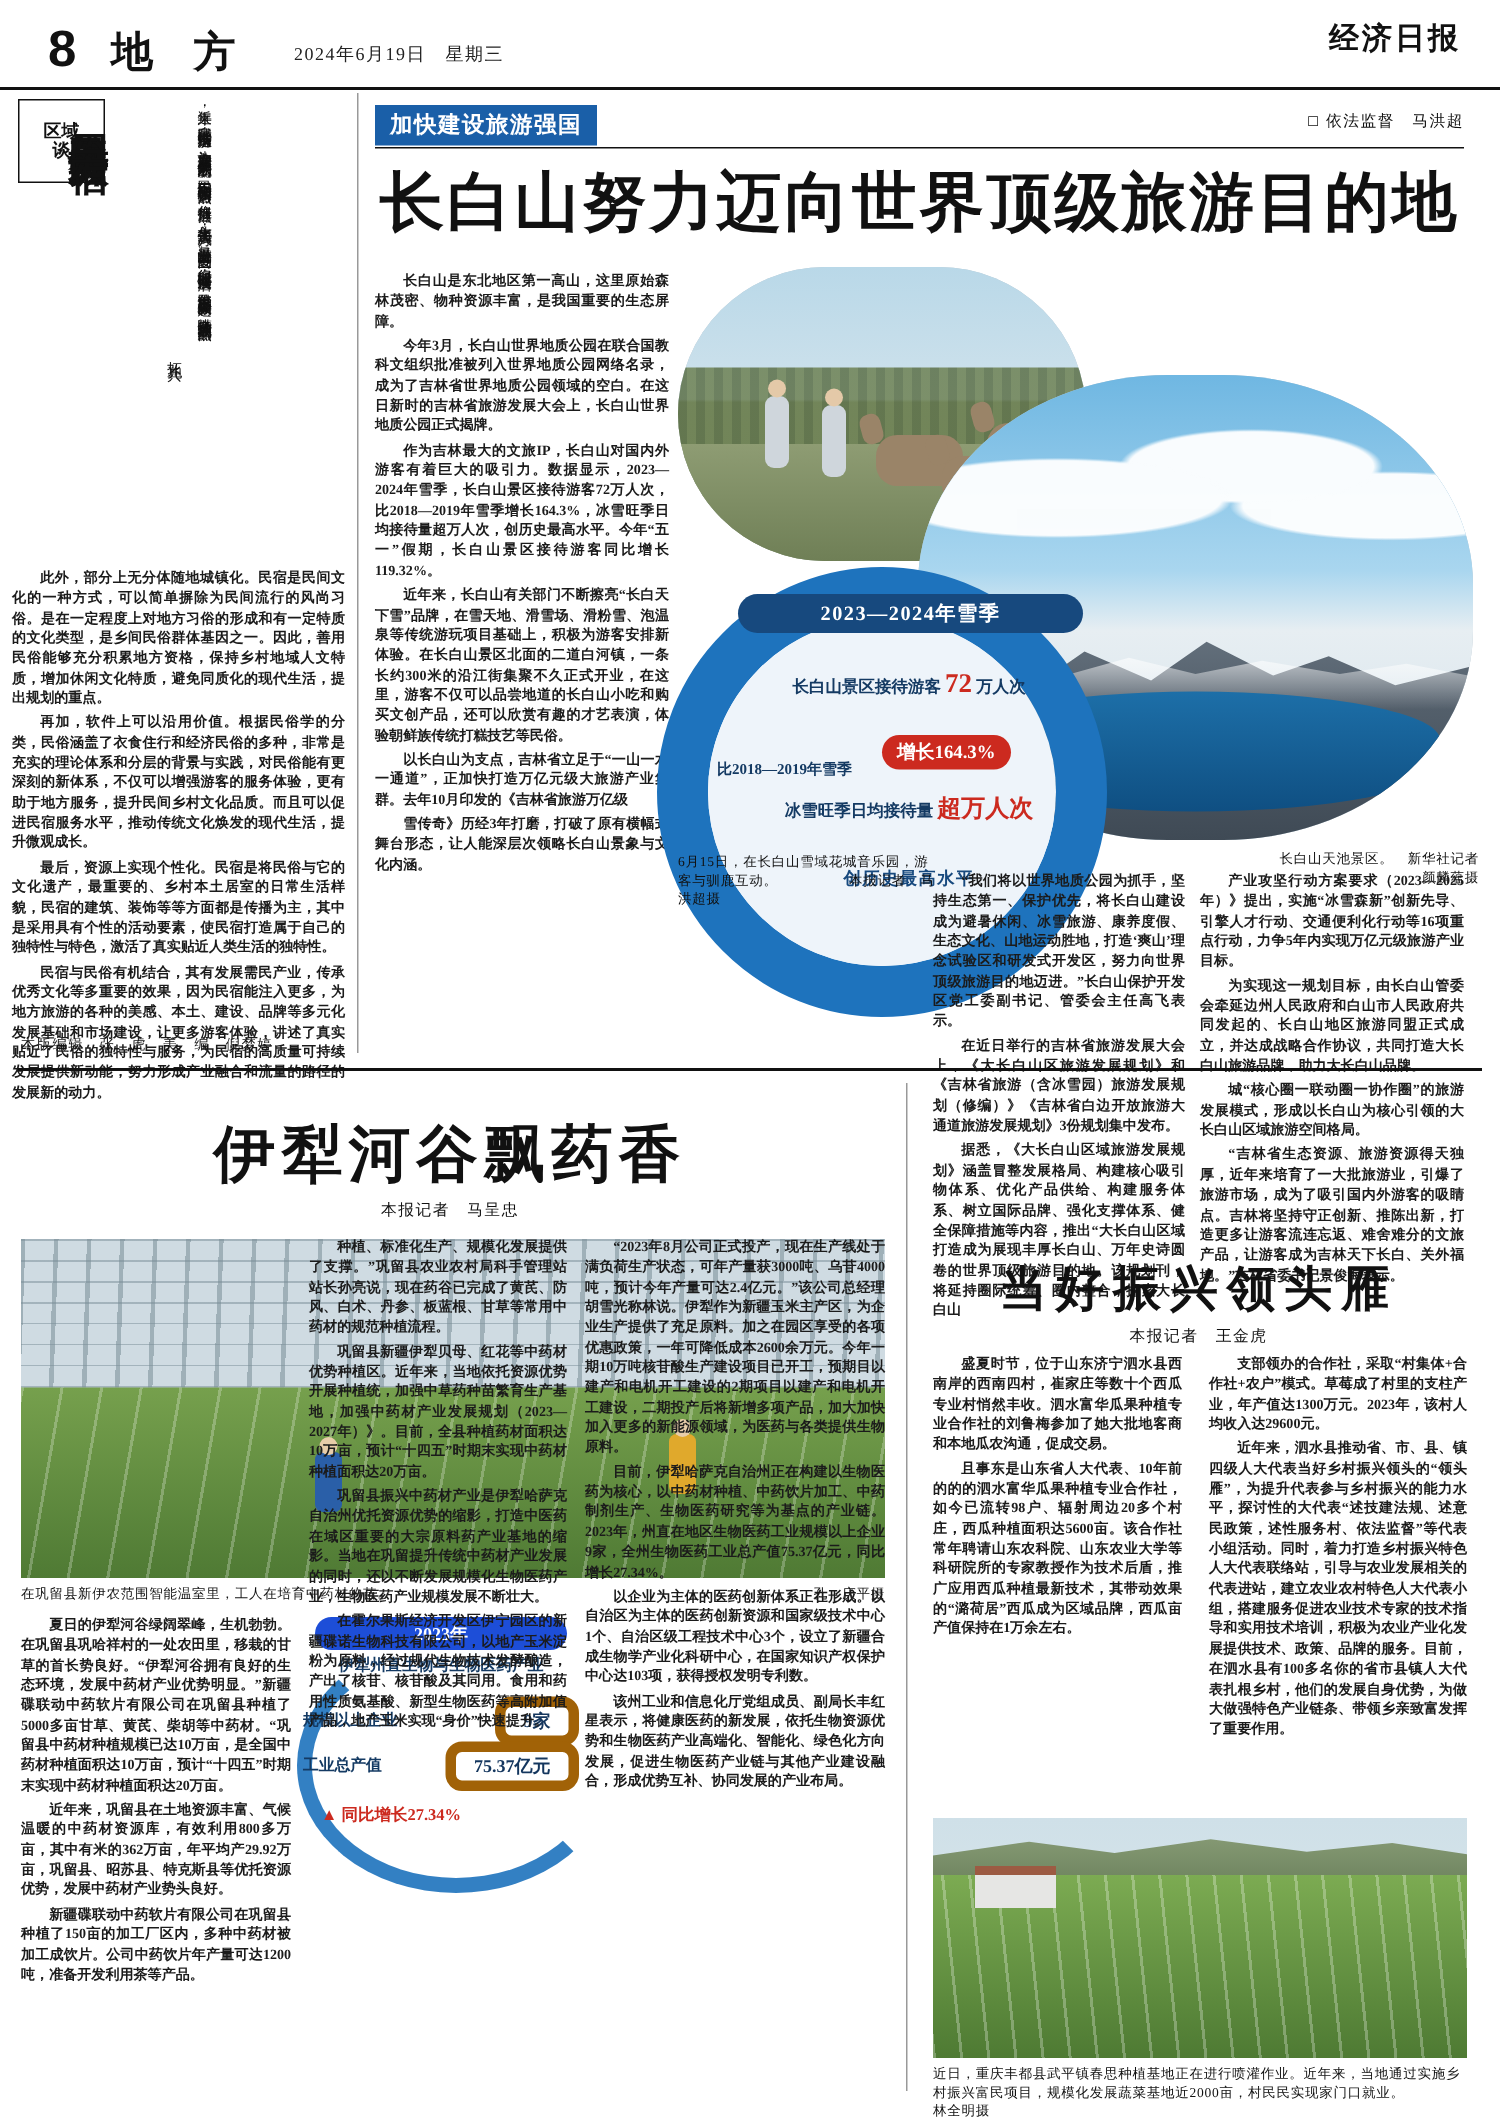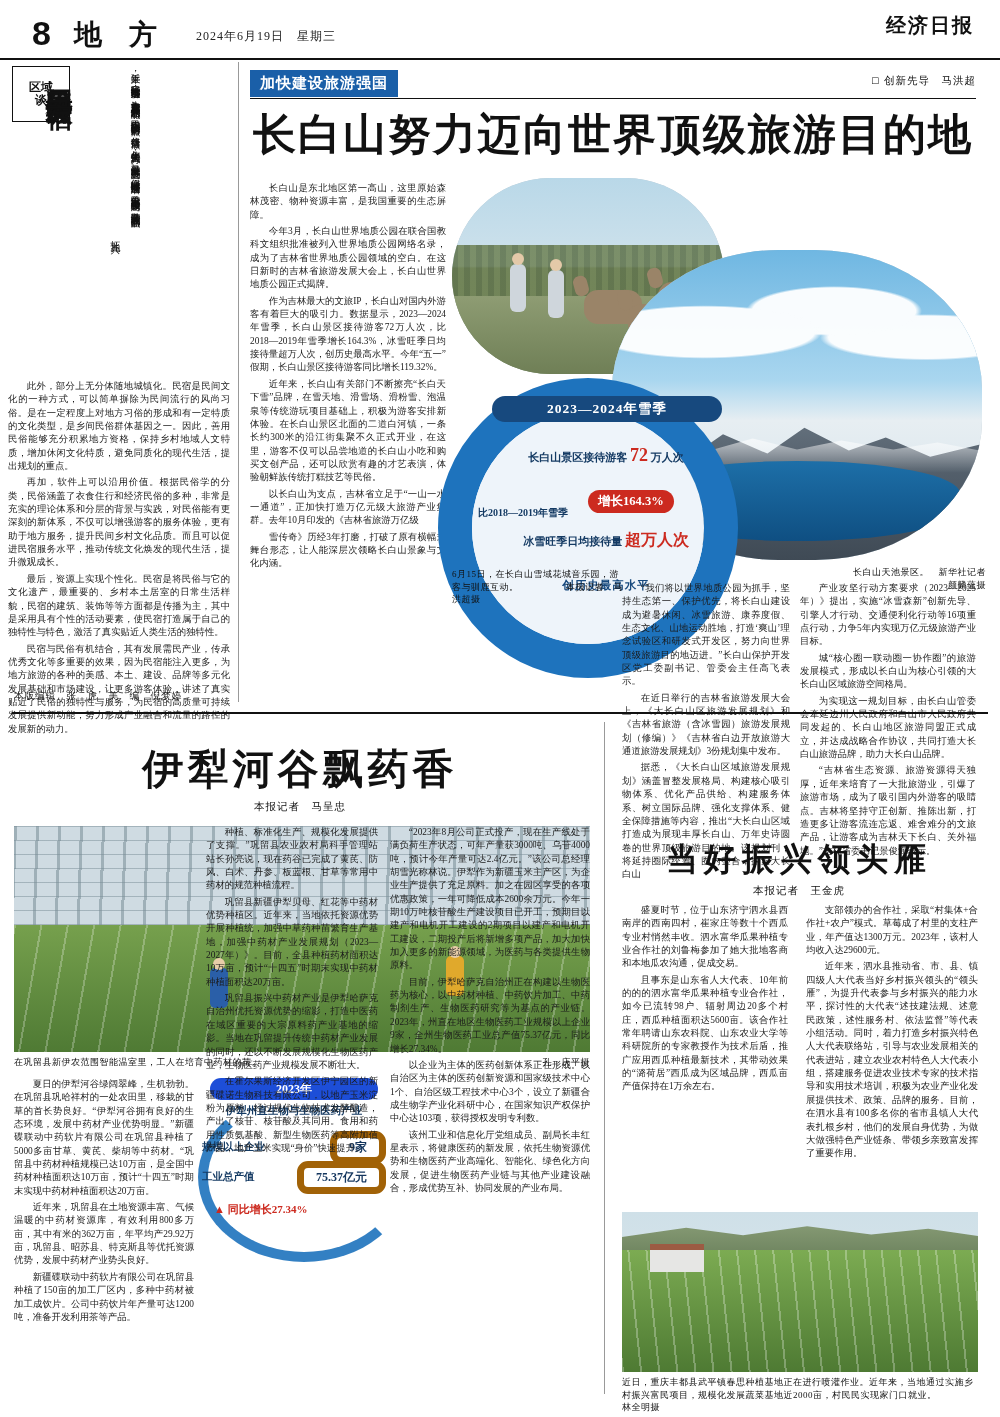--- a/index.html
+++ b/index.html
@@ -38,20 +38,21 @@
 
   
   .vtext{
     writing-mode:vertical-rl;
     text-orientation:upright;
   }
   .body-col{
     font-size:9.4px;line-height:1.42;
     text-align:justify;
     color:#1b1b1b;
+    font-weight:bold;
   }
   .body-col p{margin:0 0 3px 0;text-indent:2em;}
 
   
   .zone-box{
     position:absolute;left:12px;top:66px;width:28px;height:26px;
     border:1.5px solid #111;display:flex;align-items:center;justify-content:center;
     font-size:12px;font-weight:700;line-height:1.05;text-align:center;
     padding:14px;
   }
@@ -375,21 +376,21 @@
     <p>民宿与民俗有机结合，其有发展需民产业，传承优秀文化等多重要的效果，因为民宿能注入更多，为地方旅游的各种的美感、本土、建设、品牌等多元化发展基础和市场建设，让更多游客体验，讲述了真实贴近了民俗的独特性与服务，为民宿的高质量可持续发展提供新动能，努力形成产业融合和流量的路径的发展新的动力。</p>
   </div>
 
   <div class="zone-credit">本版编辑　张　虎　美　编　倪梦婷</div>
 
   <div class="col-rule" style="left:238px;top:62px;height:640px;"></div>
 
   <div class="kicker">加快建设旅游强国</div>
   <div class="byline-top">
     <span style="font-size:9px;">☐</span>
-    <span>创新先导　马洪超</span>
+    <span>依法监督　马洪超</span>
   </div>
   <div class="hl-rule"></div>
   <div class="headline-main">长白山努力迈向世界顶级旅游目的地</div>
 
   <div class="art1-c1 body-col">
     <p>长白山是东北地区第一高山，这里原始森林茂密、物种资源丰富，是我国重要的生态屏障。</p>
     <p>今年3月，长白山世界地质公园在联合国教科文组织批准被列入世界地质公园网络名录，成为了吉林省世界地质公园领域的空白。在这日新时的吉林省旅游发展大会上，长白山世界地质公园正式揭牌。</p>
     <p>作为吉林最大的文旅IP，长白山对国内外游客有着巨大的吸引力。数据显示，2023—2024年雪季，长白山景区接待游客72万人次，比2018—2019年雪季增长164.3%，冰雪旺季日均接待量超万人次，创历史最高水平。今年“五一”假期，长白山景区接待游客同比增长119.32%。</p>
     <p>近年来，长白山有关部门不断擦亮“长白天下雪”品牌，在雪天地、滑雪场、滑粉雪、泡温泉等传统游玩项目基础上，积极为游客安排新体验。在长白山景区北面的二道白河镇，一条长约300米的沿江街集聚不久正式开业，在这里，游客不仅可以品尝地道的长白山小吃和购买文创产品，还可以欣赏有趣的才艺表演，体验朝鲜族传统打糕技艺等民俗。</p>
     <p>以长白山为支点，吉林省立足于“一山一水一通道”，正加快打造万亿元级大旅游产业集群。去年10月印发的《吉林省旅游万亿级</p>
@@ -438,22 +439,22 @@
   <div class="ph-cap cap-deer">6月15日，在长白山雪域花城音乐园，游客与驯鹿互动。　　　　　本报记者　马洪超摄</div>
   <div class="ph-cap cap-right-lake">长白山天池景区。　新华社记者　颜麟蕴摄</div>
 
   <div class="art1-c3 body-col">
     <p>“我们将以世界地质公园为抓手，坚持生态第一、保护优先，将长白山建设成为避暑休闲、冰雪旅游、康养度假、生态文化、山地运动胜地，打造‘爽山’理念试验区和研发式开发区，努力向世界顶级旅游目的地迈进。”长白山保护开发区党工委副书记、管委会主任高飞表示。</p>
     <p>在近日举行的吉林省旅游发展大会上，《大长白山区旅游发展规划》和《吉林省旅游（含冰雪园）旅游发展规划（修编）》《吉林省白边开放旅游大通道旅游发展规划》3份规划集中发布。</p>
     <p>据悉，《大长白山区域旅游发展规划》涵盖冒整发展格局、构建核心吸引物体系、优化产品供给、构建服务体系、树立国际品牌、强化支撑体系、健全保障措施等内容，推出“大长白山区域打造成为展现丰厚长白山、万年史诗圆卷的世界顶级旅游目的地。该规划刊，将延持圈际统筹、圈内整合，探索大长白山</p>
   </div>
   <div class="art1-c4 body-col">
     <p>产业攻坚行动方案要求（2023—2025年）》提出，实施“冰雪森新”创新先导、引擎人才行动、交通便利化行动等16项重点行动，力争5年内实现万亿元级旅游产业目标。</p>
+    <p>为实现这一规划目标，由长白山管委会牵延边州人民政府和白山市人民政府共同发起的、长白山地区旅游同盟正式成立，并达成战略合作协议，共同打造大长白山旅游品牌，助力大长白山品牌。</p>
     <p>城“核心圈一联动圈一协作圈”的旅游发展模式，形成以长白山为核心引领的大长白山区域旅游空间格局。</p>
-    <p>为实现这一规划目标，由长白山管委会牵延边州人民政府和白山市人民政府共同发起的、长白山地区旅游同盟正式成立，并达成战略合作协议，共同打造大长白山旅游品牌，助力大长白山品牌。</p>
     <p>“吉林省生态资源、旅游资源得天独厚，近年来培育了一大批旅游业，引爆了旅游市场，成为了吸引国内外游客的吸睛点。吉林将坚持守正创新、推陈出新，打造更多让游客流连忘返、难舍难分的文旅产品，让游客成为吉林天下长白、关外福地。”吉林省委书记景俊海表示。</p>
   </div>
 
   <div class="hsep" style="left:12px;top:712px;width:976px;height:2px;"></div>
 
   <div class="yili-title">伊犁河谷飘药香</div>
   <div class="yili-by">本报记者　马呈忠</div>
 
   <div class="photo yili-photo">
     <div class="gh-sky"></div>

